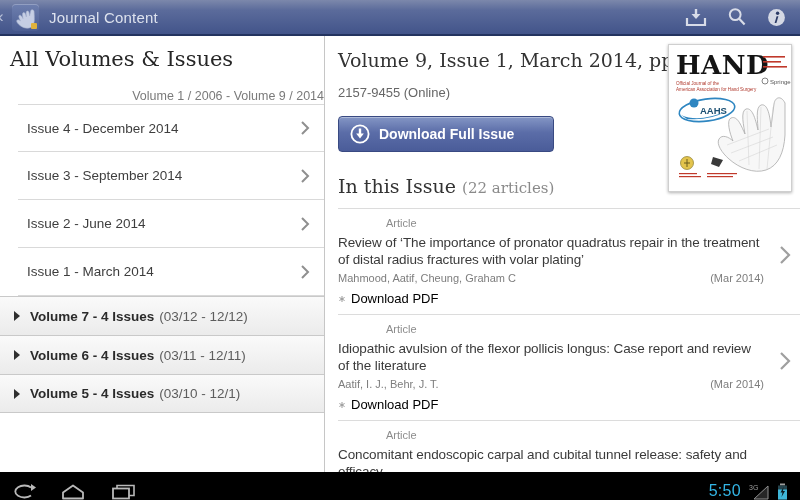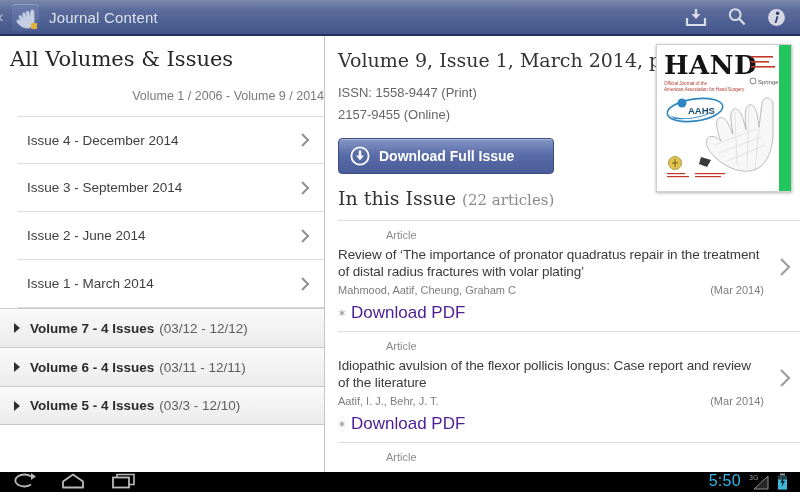--- a/index.html
+++ b/index.html
@@ -21,21 +21,21 @@
   .bar-actions svg { display:block; }
 
   
   .content { display:flex; height:436px; background:#fff; }
 
   
   .sidebar { width:325px; flex:0 0 auto; border-right:1px solid #c6c6c6; padding-top:10px; overflow:hidden; }
   .sb-title { font-family:"DejaVu Serif", serif; font-weight:400; font-size:21px; line-height:26px;
               color:#262626; margin-left:10px; }
   .sb-sub { margin:16px 0 0 10px; font-size:12.5px; line-height:16px; color:#7a7a7a;text-align:right; }
-  .issue-list { margin-top:12px; }
+  .issue-list { margin-top:0; }
   .issue-row { height:48px; margin-left:18px; border-bottom:1px solid #d9d9d9; display:flex;
                align-items:center; padding:0 14px 0 9px; font-size:13.5px; color:#3e3e3e; cursor:pointer; }
   .issue-row:first-child { border-top:1px solid #d9d9d9; }
   .issue-row .chev { margin-left:auto; }
   .volume-list { margin-top:0; }
   .volume-row { height:39px; border-top:1px solid #c9c9c9; background:linear-gradient(#fafafa,#ebebeb);
                 display:flex; align-items:center; padding-left:13px; cursor:pointer; }
   .volume-row:last-child { border-bottom:1px solid #c9c9c9; }
   .volume-row .tri { margin-right:9px; display:block; }
   .vol-label { font-size:13.5px; font-weight:bold; color:#2b2b2b; }
@@ -43,38 +43,38 @@
 
   
   .main { flex:1; position:relative; padding-left:13px; overflow:hidden; }
   .m-title { font-family:"DejaVu Serif", serif; font-weight:400; font-size:19px; line-height:24px;
              color:#333; margin-top:12px; }
   .issn { margin-top:10px; font-size:13px; color:#666; line-height:22px; }
   .dl-btn { margin-top:12px; display:inline-flex; align-items:center; gap:9px;
             padding:7px 39px 7px 11px; background:linear-gradient(#8496c5,#5b6da8 45%,#4a5c99);
             border:1px solid #394a82; border-radius:4px; box-shadow:inset 0 1px 0 rgba(255,255,255,.35);
             color:#fff; font-weight:bold; font-size:14px; cursor:pointer; }
-  .cover { position:absolute; top:8px; right:8px; width:136px; height:148px; background:#22c55e;
+  .cover { position:absolute; top:8px; right:8px; width:124px; height:148px; background:#e5e5e5;
            border:1px solid #cfcfcf; box-shadow:0 1px 3px rgba(0,0,0,.3); }
-  .section-h { margin-top:12px; font-family:"DejaVu Serif", serif; font-weight:400; font-size:19px;
+  .section-h { margin-top:22px; font-family:"DejaVu Serif", serif; font-weight:400; font-size:19px;
                line-height:24px; color:#333; }
   .section-h .count { font-size:15px; color:#8a8a8a; }
   .articles { margin-top:8px; }
   .article { border-top:1px solid #dcdcdc; padding:8px 36px 8px 0; position:relative; }
   .a-type { font-size:11px; color:#8c8c8c; line-height:13px;margin-left:48px; }
   .a-title { font-size:13.5px; color:#3a3a3a; line-height:17px; margin-top:4px; max-width:470px;
              letter-spacing:-0.1px; cursor:pointer; }
   .a-meta { margin-top:3px; font-size:11px; color:#7d7d7d; line-height:14px; display:flex; }
   .a-date { margin-left:auto; }
-  .a-pdf { margin-top:6px; font-size:17px; color:#4c1d95; display:flex; align-items:center; gap:5px;
+  .a-pdf { margin-top:6px; font-size:13px; color:#000000; display:flex; align-items:center; gap:5px;
            cursor:pointer; }
   .a-chev { position:absolute; right:9px; top:36px; }
 
   
-  .sysbar { height:20px; background:#000; display:flex; align-items:flex-start;gap:44px; }
+  .sysbar { height:28px; background:#000; display:flex; align-items:flex-end;gap:44px; }
   .nav-icons { display:flex; align-items:center; gap:24px; padding-left:10px; }
   .nav-icons svg { display:block; cursor:pointer; }
   .status { margin-left:auto; display:flex; align-items:center; gap:7px; padding-right:12px; }
   .clock { font-size:16px; color:#33b5e5; letter-spacing:.3px; }
 </style>
 </head>
 <body>
 
 <div class="screen">
 
@@ -154,29 +154,28 @@
             <polygon points="1,1 7,6 1,11" fill="#2f2f2f"></polygon>
             </svg>
           <span class="vol-label">Volume 6 - 4 Issues</span>
           <span class="vol-range">(03/11 - 12/11)</span>
         </div>
         <div class="volume-row">
           <svg class="tri" width="8" height="12" viewBox="0 0 8 12">
             <polygon points="1,1 7,6 1,11" fill="#2f2f2f"></polygon>
             </svg>
           <span class="vol-label">Volume 5 - 4 Issues</span>
-          <span class="vol-range">(03/3 - 12/10)</span>
+          <span class="vol-range">(03/10 - 12/1)</span>
         </div>
       </div>
     </div>
 
     <div class="main">
       <div class="m-title">Volume 9, Issue 1, March 2014, pp 1-129</div>
       <div class="issn">
-        <div>ISSN: 1558-9447 (Print)</div>
         <div>2157-9455 (Online)</div>
       </div>
 
       <div class="dl-btn">
         <svg width="20" height="20" viewBox="0 0 20 20">
           <circle cx="10" cy="10" r="8.6" stroke="#ffffff" stroke-width="1.8" fill="none"></circle>
           <path d="M10 4.5 V10.5" stroke="#ffffff" stroke-width="2.4"></path>
           <path d="M6.2 9.5 L10 14.5 L13.8 9.5 Z" fill="#ffffff"></path>
         </svg>
         <span>Download Full Issue</span>

